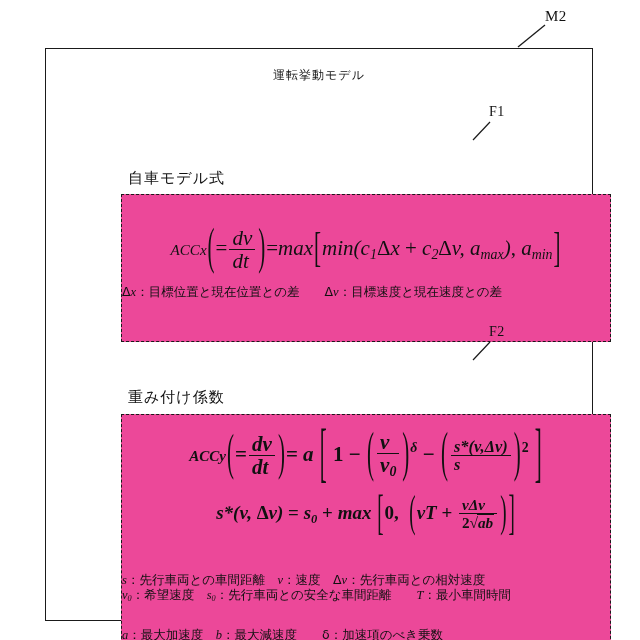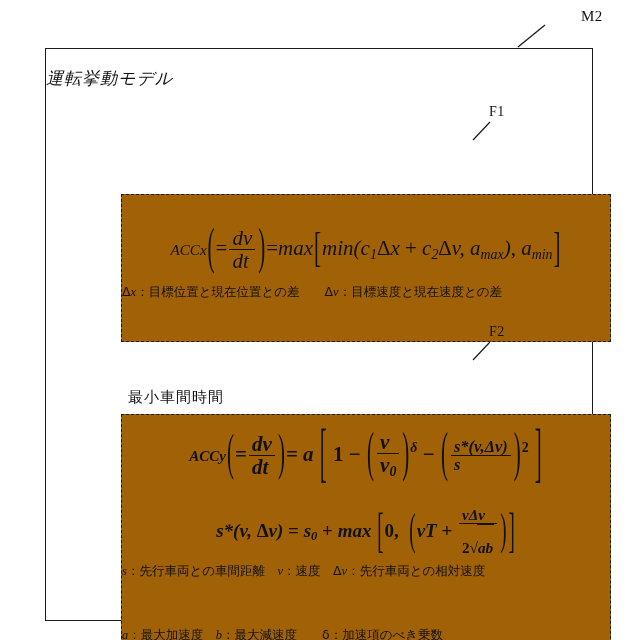--- a/index.html
+++ b/index.html
@@ -23,21 +23,20 @@
   }
 
   
   .m2-label {
     position: absolute;
     left: 545px;
     top: 8px;
     font-size: 15px;
     font-family: "Liberation Serif", serif;
     letter-spacing: 0.5px;
-    margin-left: 36px;
   }
   .m2-leader {
     position: absolute;
     left: 516px;
     top: 24px;
     width: 30px;
     height: 24px;
   }
 
   
@@ -50,24 +49,24 @@
     border: 1.5px solid #1a1a1a;
     box-sizing: border-box;
     background: #ffffff;
   }
 
   .main-title {
     position: absolute;
     left: 0;
     top: 18px;
     width: 100%;
-    font-size: 17px;
+    text-align: center;
+    font-size: 12px;
     font-family: "DejaVu Sans", sans-serif;
     letter-spacing: 1px;
-    font-style: italic;
   }
 
   
   .section-heading {
     position: absolute;
     font-size: 15px;
     font-family: "DejaVu Sans", sans-serif;
     letter-spacing: 1px;
   }
   .heading-f1 { left: 82px; top: 120px; }
@@ -88,21 +87,21 @@
     height: 20px;
   }
   .f1-leader { left: 470px; top: 121px; }
   .f2-leader { left: 470px; top: 341px; }
 
   
   .dashed-box {
     position: absolute;
     border: 1.3px dashed #1a1a1a;
     box-sizing: border-box;
-    background: #a16207;
+    background: #ec4899;
   }
   .box-f1 {
     left: 75px;
     top: 145px;
     width: 490px;
     height: 148px;
   }
   .box-f2 {
     left: 75px;
     top: 365px;
@@ -184,72 +183,76 @@
   .legend .it {
     font-family: "Liberation Serif", serif;
     font-style: italic;
   }
 
   .f1-formula { top: 28px; font-size: 21px; }
   .f1-legend-1 { top: 89px; }
   .f1-legend-2 { top: 112px; }
 
   .f2-formula-1 { top: 12px; font-size: 21px; }
-  .f2-formula-2 { top: 88px; font-size: 19px; }
-  .f2-legend-1 { top: 148px; }
+  .f2-formula-2 { top: 78px; font-size: 19px; }
+  .f2-legend-1 { top: 157px; }
   .f2-legend-2 { top: 172px; }
   .f2-legend-3 { top: 212px; }
 
   .sqrt-wrap {
     display: inline-block;
     border-top: 1px solid #111;
-    padding: 15px 1px 0 1px;
+    padding: 0 1px 0 1px;
     margin-left: -1px;
   }
 </style>
 </head>
 <body>
 
 <div class="page">
 
   <div class="m2-label">M2</div>
   <svg class="m2-leader" viewBox="0 0 30 24">
     <line x1="29" y1="1" x2="2" y2="23" stroke="#1a1a1a" stroke-width="1.3"></line>
   </svg>
 
   <div class="outer-box">
 
     <div class="main-title">運転挙動モデル</div>
 
+    <div class="section-heading heading-f1">自車モデル式</div>
 
     <div class="dashed-box box-f1">
 
       <div class="formula-row f1-formula math">
         <span class="up" style="font-size:0.72em"><i>ACCx</i></span><span class="big-paren paren-lg">(</span><span class="up">=</span><span class="frac"><span class="num">dv</span><span class="den">dt</span></span><span class="big-paren paren-lg">)</span><span class="up">=</span><span class="up" style="font-style:italic">max</span><span class="big-brack">[</span><span style="font-style:italic">min</span>(<i>c</i><sub class="sb">1</sub><span class="up">Δ</span><i>x</i> <span class="up">+</span> <i>c</i><sub class="sb">2</sub><span class="up">Δ</span><i>v</i>, <i>a</i><sub class="sb">max</sub>)<span class="up">,</span> <i>a</i><sub class="sb">min</sub><span class="big-brack">]</span>
       </div>
 
       <div class="legend f1-legend-1">
         Δ<span class="it">x</span>：目標位置と現在位置との差　　Δ<span class="it">v</span>：目標速度と現在速度との差
       </div>
     </div>
 
-    <div class="section-heading heading-f2">最小車間時間</div>
+    <div class="section-heading heading-f2">重み付け係数</div>
 
     <div class="dashed-box box-f2">
 
       <div class="formula-row f2-formula-1 math" style="font-weight:bold">
         <span style="font-size:0.72em"><i>ACCy</i></span><span class="big-paren paren-lg">(</span><span class="up">=</span><span class="frac"><span class="num">dv</span><span class="den">dt</span></span><span class="big-paren paren-lg">)</span><span class="up">=</span> <i>a</i> <span class="big-brack brack-xl">[</span> <span class="up">1</span> <span class="up">−</span> <span class="big-paren" style="transform:scaleY(2.6)">(</span><span class="frac"><span class="num"><i>v</i></span><span class="den"><i>v</i><sub class="sb">0</sub></span></span><span class="big-paren" style="transform:scaleY(2.6)">)</span><sup class="sp">δ</sup> <span class="up">−</span> <span class="big-paren" style="transform:scaleY(2.6)">(</span><span class="frac"><span class="num" style="font-size:0.78em"><i>s*</i>(<i>v</i>,Δ<i>v</i>)</span><span class="den" style="font-size:0.78em"><i>s</i></span></span><span class="big-paren" style="transform:scaleY(2.6)">)</span><sup class="sp" style="font-style:normal">2</sup> <span class="big-brack brack-xl">]</span>
       </div>
 
       <div class="formula-row f2-formula-2 math" style="font-weight:bold">
         <i>s*</i>(<i>v</i>, <span class="up">Δ</span><i>v</i>) <span class="up">=</span> <i>s</i><sub class="sb">0</sub> <span class="up">+</span> <i>max</i> <span class="big-brack" style="transform:scaleY(2.6)">[</span><span class="up">0,</span> &nbsp;<span class="big-paren" style="transform:scaleY(2.3)">(</span><i>vT</i> <span class="up">+</span> <span class="frac"><span class="num" style="font-size:0.8em"><i>v</i>Δ<i>v</i></span><span class="den" style="font-size:0.8em"><span class="up">2</span><span>√</span><span class="sqrt-wrap"><i>ab</i></span></span></span><span class="big-paren" style="transform:scaleY(2.3)">)</span><span class="big-brack" style="transform:scaleY(2.6)">]</span>
       </div>
 
       <div class="legend f2-legend-1">
         <span class="it">s</span>：先行車両との車間距離　<span class="it">v</span>：速度　Δ<span class="it">v</span>：先行車両との相対速度
+      </div>
+      <div class="legend f2-legend-2">
+        <span class="it">v<sub class="sb">0</sub></span>：希望速度　<span class="it">s<sub class="sb">0</sub></span>：先行車両との安全な車間距離　　<span class="it">T</span>：最小車間時間
       </div>
       <div class="legend f2-legend-3">
         <span class="it">a</span>：最大加速度　<span class="it">b</span>：最大減速度　　δ：加速項のべき乗数
       </div>
     </div>
 
   </div>
 
   <div class="f-label f1-label">F1</div>
   <svg class="f-leader f1-leader" viewBox="0 0 22 20">

